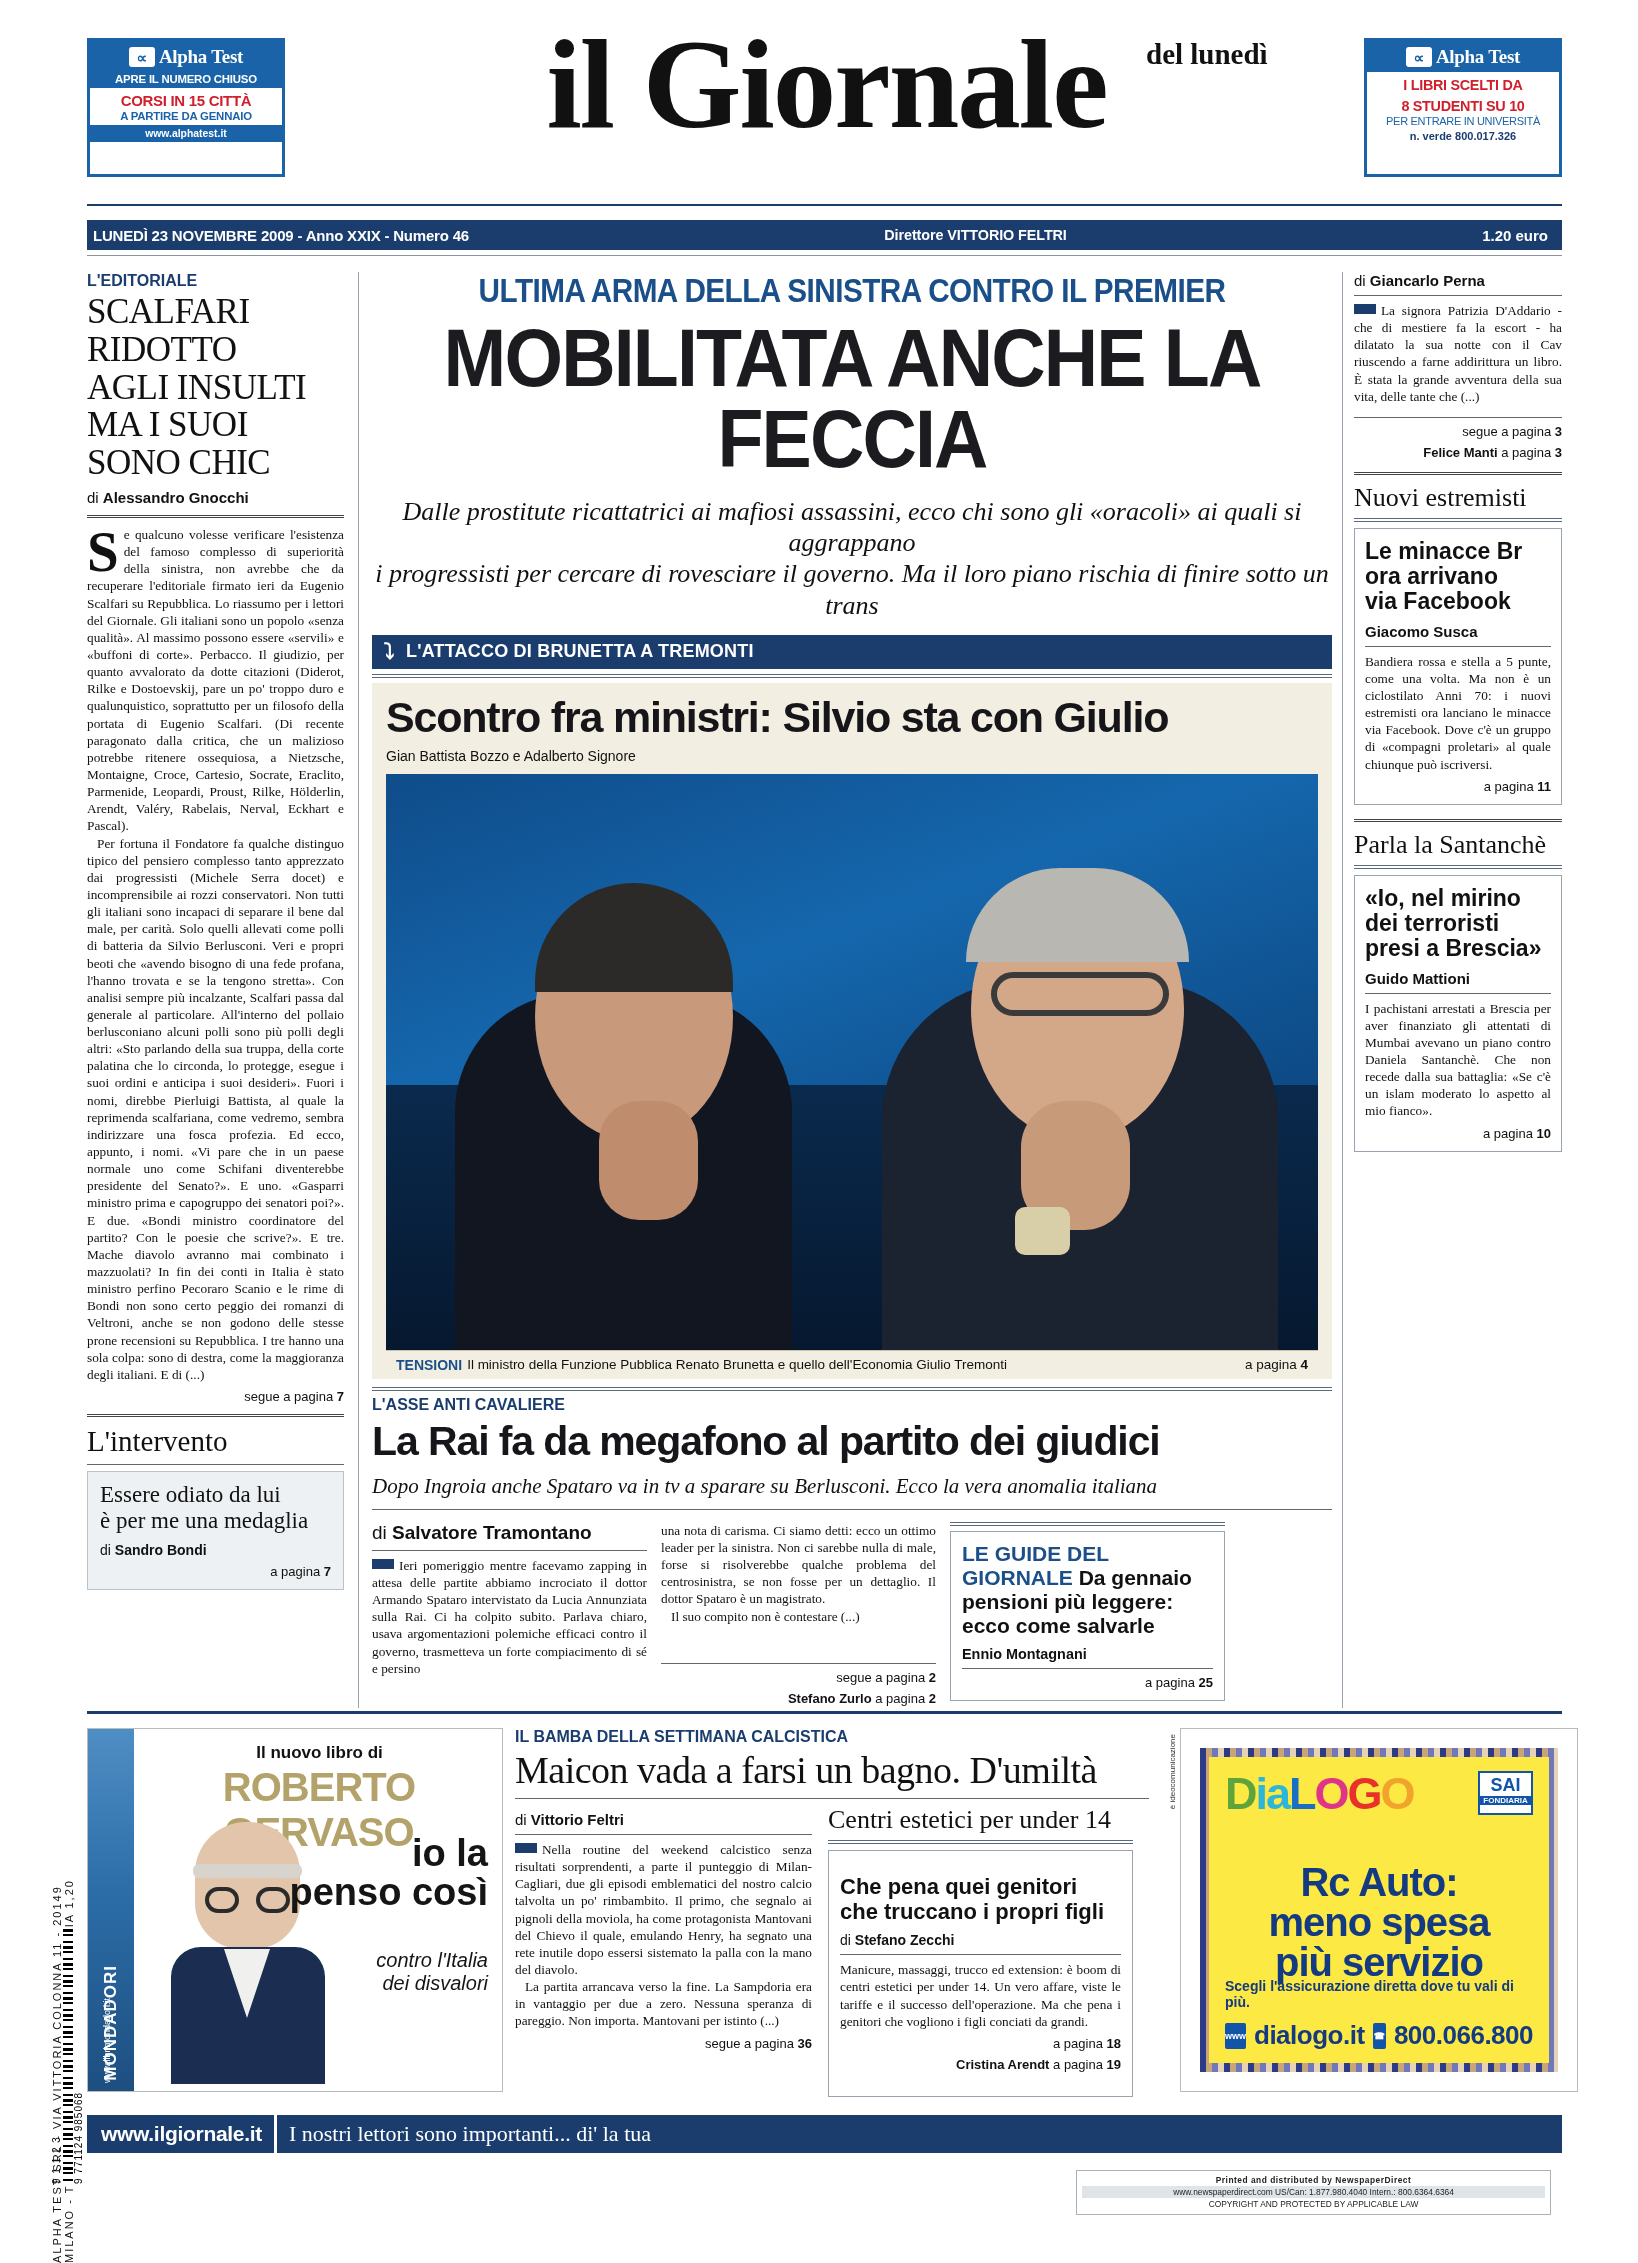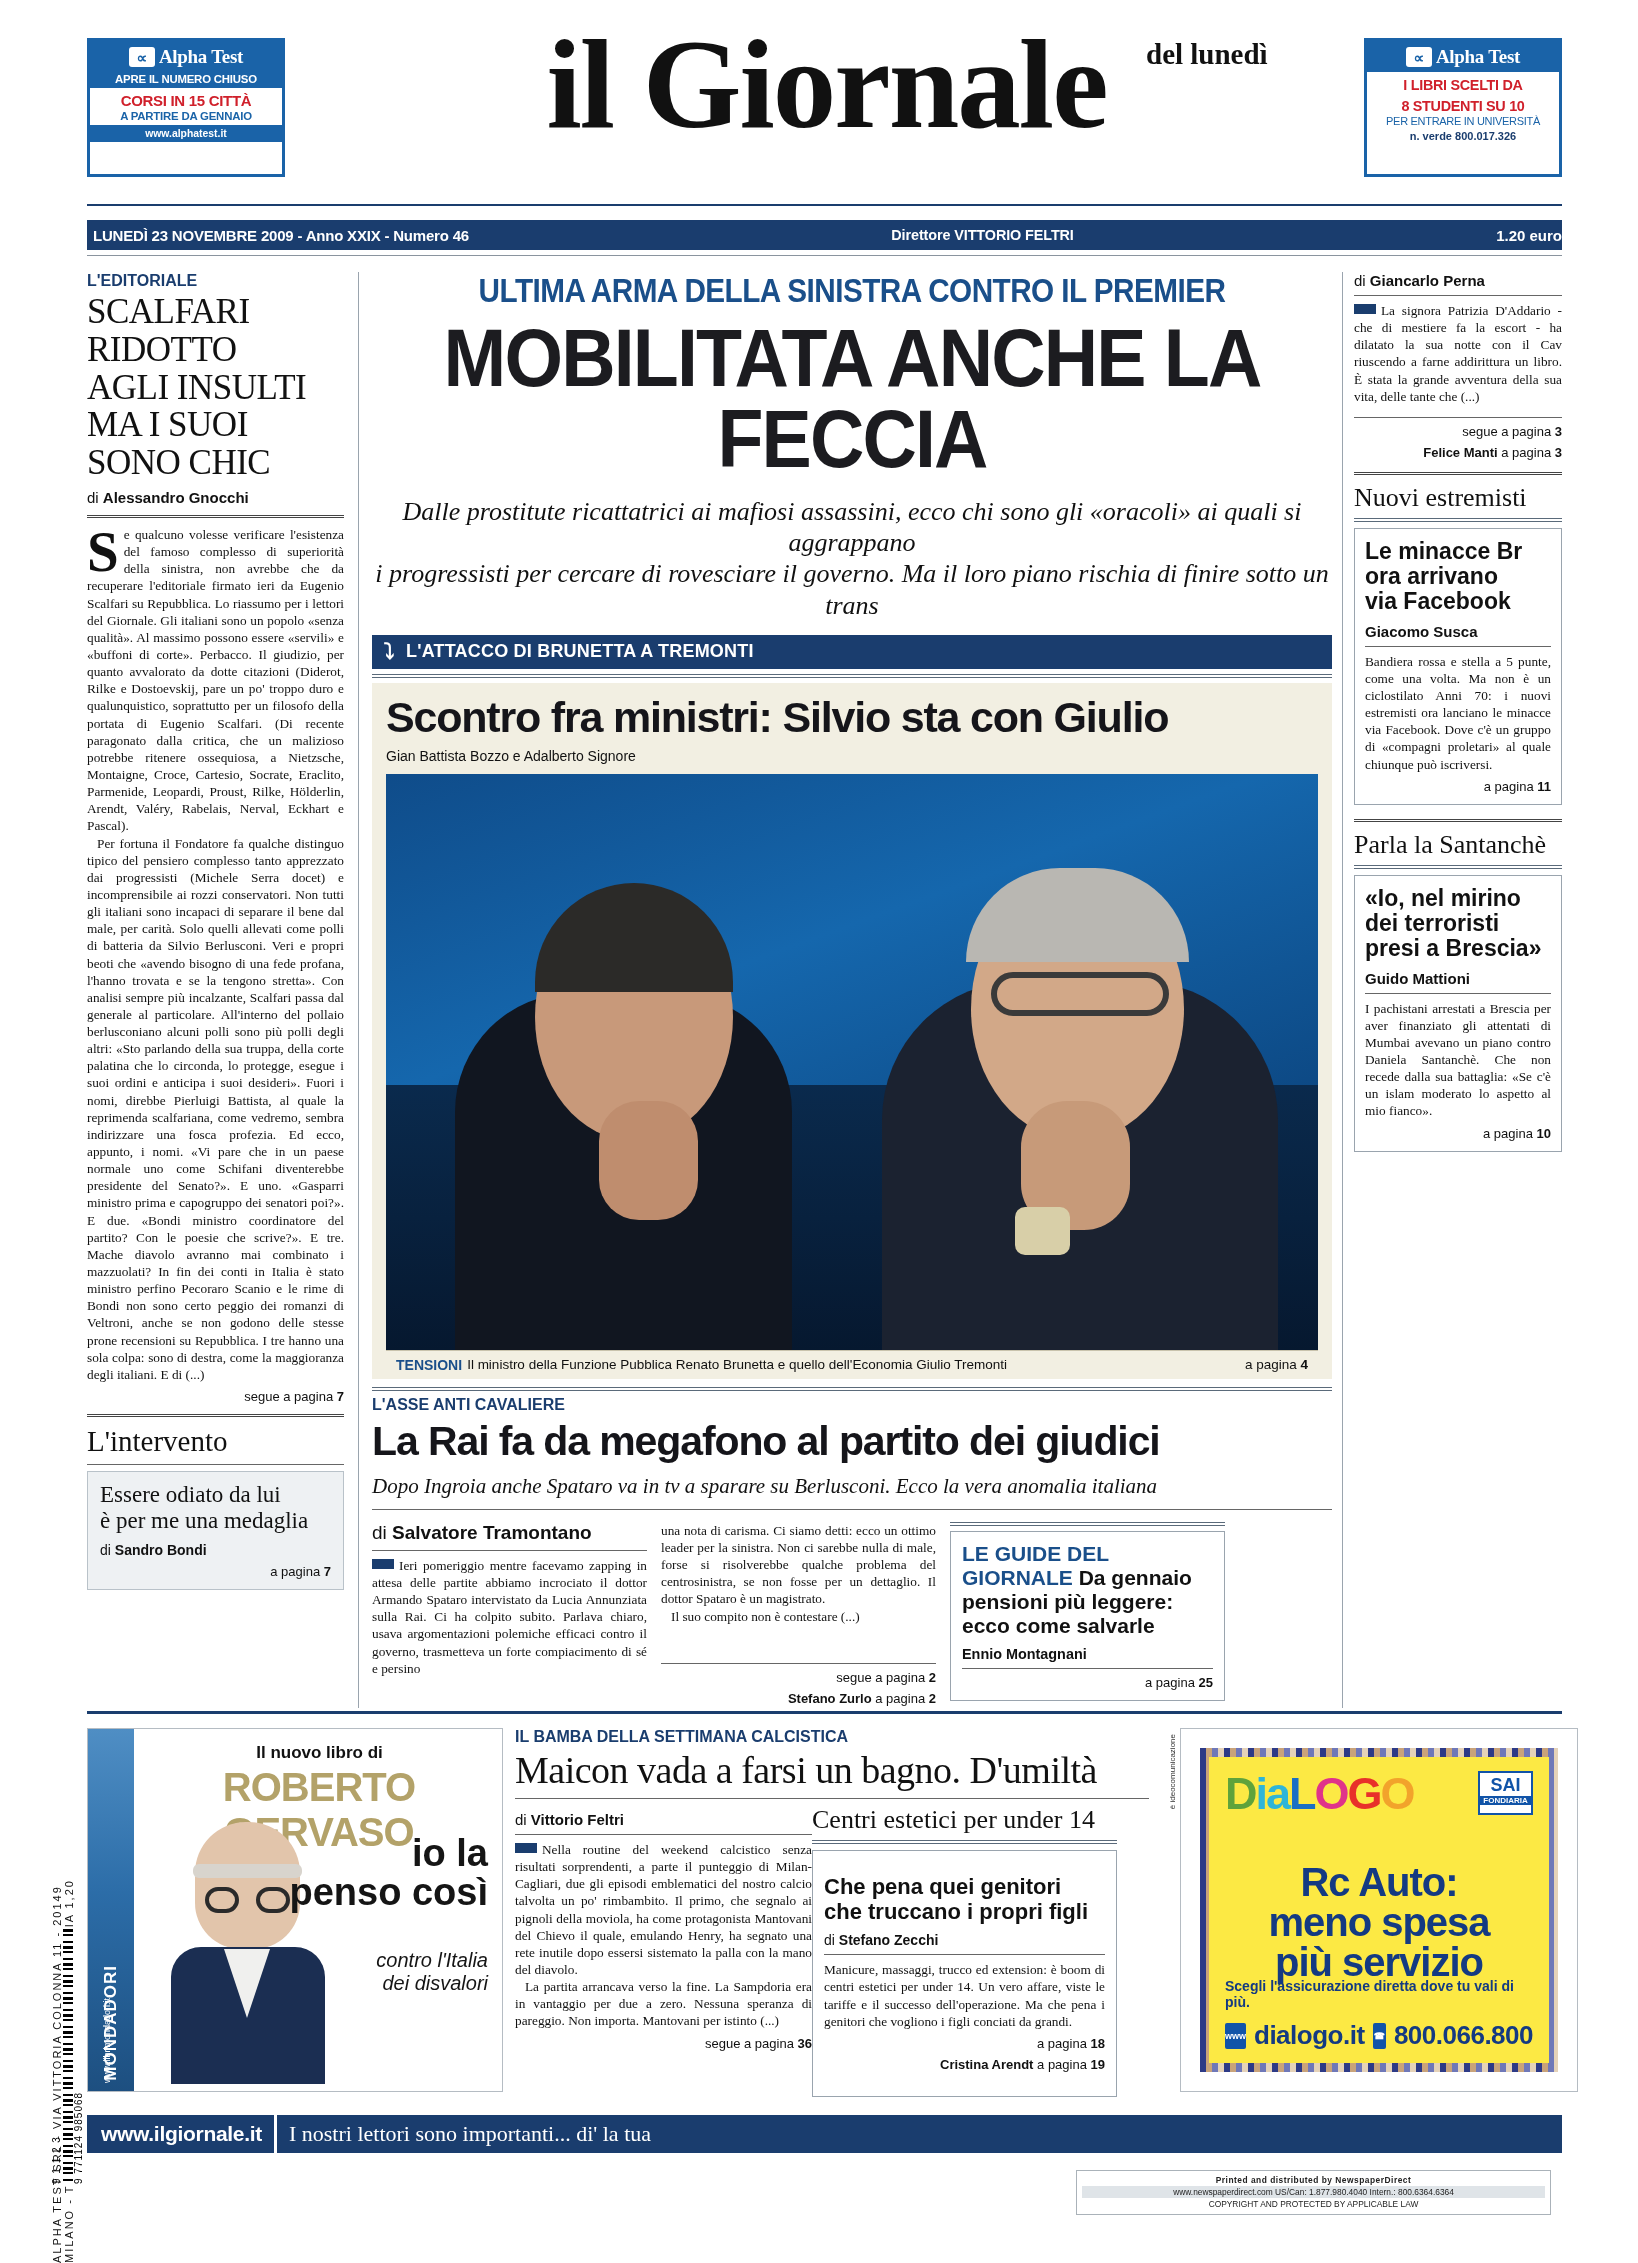--- a/index.html
+++ b/index.html
@@ -66,21 +66,21 @@
     font-family:"Liberation Serif", serif; font-size:29px; font-weight:bold; color:#111;
   }
 
   .rule-thin { position:absolute; left:87px; width:1475px; height:2px; background:#1a3d6e; }
   .datebar {
     position:absolute; left:87px; top:220px; width:1475px; height:30px;
     background:#1a3d6e; color:#fff; display:flex; align-items:center;
   }
   .datebar .d-left { font-size:15px; font-weight:bold; padding-left:6px; letter-spacing:-0.2px;}
   .datebar .d-mid { flex:1; text-align:center; font-size:14.4px; font-weight:bold; letter-spacing:-0.1px;}
-  .datebar .d-right { font-size:15px; font-weight:bold; }
+  .datebar .d-right { font-size:15px; font-weight:bold; padding-right:14px;}
 
   
   .col-left { position:absolute; left:87px; top:272px; width:257px; }
   .col-main { position:absolute; left:372px; top:272px; width:960px; }
   .col-right { position:absolute; left:1354px; top:272px; width:208px; }
 
   .vline { position:absolute; width:1px; background:#9aa4ae; }
 
   
   .kicker-blue { color:#1a3d6e; font-size:16px; font-weight:bold; letter-spacing:0px;}
@@ -521,21 +521,21 @@
         <div>contro l'Italia</div>
         <div>dei disvalori</div>
       </div>
     </div>
 
     <div class="sport">
       <div class="sport-k">IL BAMBA DELLA SETTIMANA CALCISTICA</div>
       <div class="sport-h">Maicon vada a farsi un bagno. D'umiltà</div>
       <div class="hr1"></div>
 
-      <div style="display:flex;">
+      <div style="display:flex;gap:16px;">
         <div style="width:297px">
           <div class="sport-by">
             <span>di </span><b>Vittorio Feltri</b>
           </div>
           <div class="hr1"></div>
           <div class="body-serif">
             <p class="first"><span class="square"></span><span>Nella routine del weekend calcistico senza risultati sorprendenti, a parte il punteggio di Milan-Cagliari, due gli episodi emblematici del nostro calcio talvolta un po' rimbambito. Il primo, che segnalo ai pignoli della moviola, ha come protagonista Mantovani del Chievo il quale, emulando Henry, ha segnato una rete inutile dopo essersi sistemato la palla con la mano del diavolo.</span></p>
             <p>La partita arrancava verso la fine. La Sampdoria era in vantaggio per due a zero. Nessuna speranza di pareggio. Non importa. Mantovani per istinto (...)</p>
           </div>
           <div class="apag">

